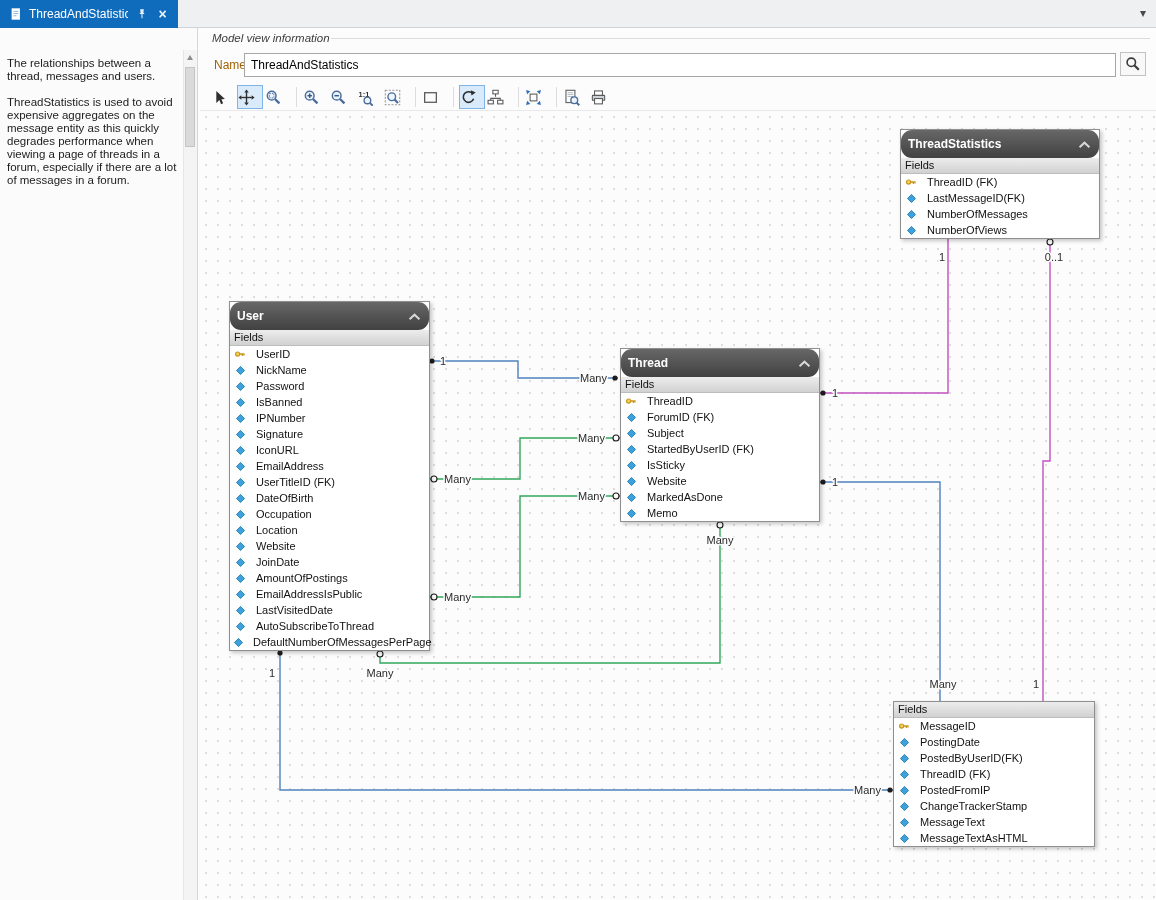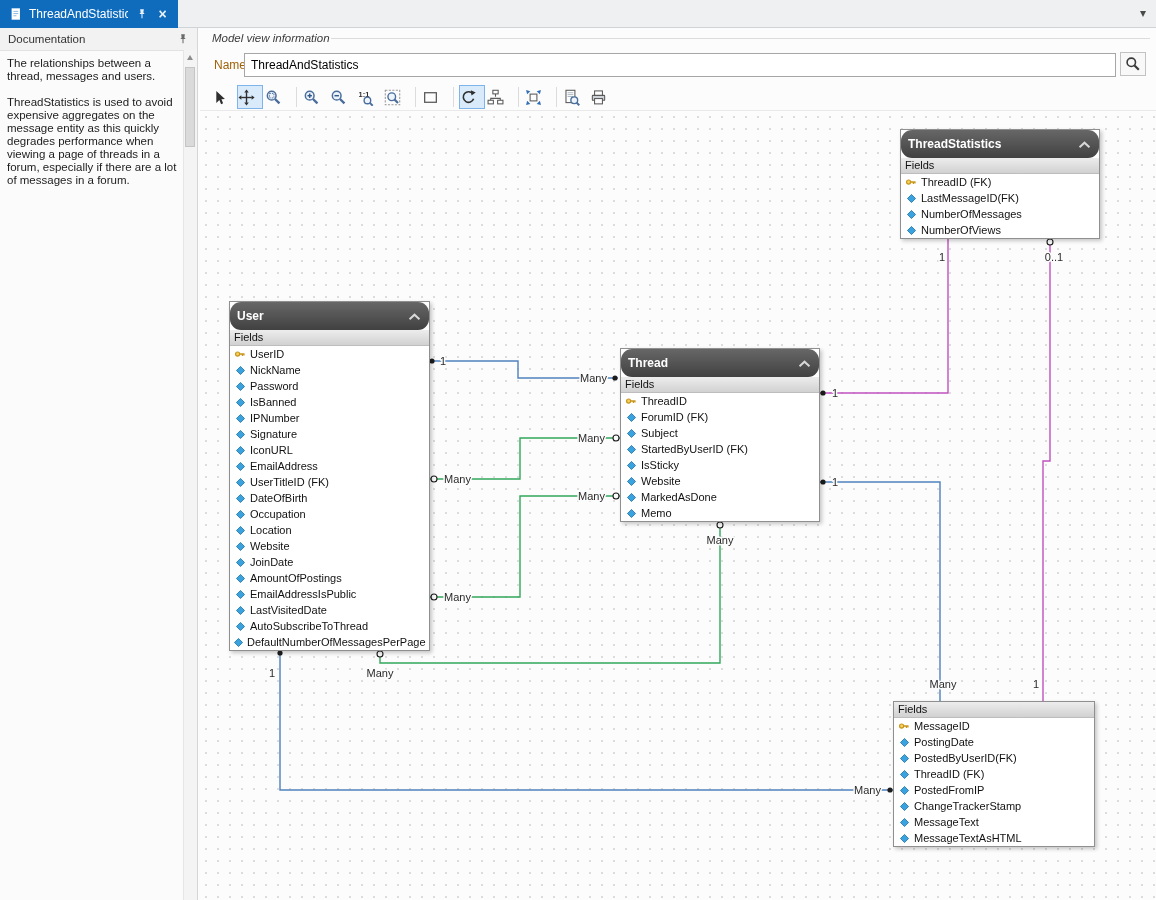--- a/index.html
+++ b/index.html
@@ -41,21 +41,21 @@
   
   .canvas{position:absolute;left:2px;top:82px;width:956px;height:790px;border-top:1px solid #e9e9e9;
     background-color:#fcfcfc;
     background-image:radial-gradient(circle,#dcdcdc 1px,transparent 1.3px);
     background-size:12px 12px;box-sizing:border-box;}
   .rel-layer{position:absolute;left:0;top:0;}
   .entity{position:absolute;background:#fff;border:1px solid #8f8f8f;box-shadow:2px 2px 4px rgba(0,0,0,.22);box-sizing:border-box;}
   .ent-header{height:28px;background:linear-gradient(#676767,#414141);color:#fff;display:flex;align-items:center;padding:0 7px;font-size:12px;font-weight:bold;border-radius:11px;}
   .ent-chev{margin-left:auto;display:flex;}
   .ent-band{height:15px;line-height:15px;background:linear-gradient(#ededed,#d1d1d1);border-bottom:1px solid #bdbdbd;font-size:11px;color:#111;padding:0 4px;}
-  .ent-row{height:16px;display:flex;align-items:center;gap:4px;padding:0 4px;font-size:11px;color:#111;white-space:nowrap;}
+  .ent-row{height:16px;display:flex;align-items:center;gap:10px;padding:0 4px;font-size:11px;color:#111;white-space:nowrap;}
   .ent-row .ficon{display:flex;width:12px;justify-content:center;}
   text.rel-label{font-family:"Liberation Sans","DejaVu Sans",sans-serif;font-size:11px;fill:#2b2b2b;
     stroke:#fcfcfc;stroke-width:3px;paint-order:stroke;stroke-linejoin:round;}
 </style>
 </head>
 <body>
 
 <div class="tabstrip">
   <div class="tab-active">
     <span class="tab-btn">
@@ -74,30 +74,20 @@
           <path d="M5.5 1.5 H10.5 L9.8 6 L11.5 8 H4.5 L6.2 6 Z" fill="#e8f1fb"></path>
           <line x1="8" y1="8" x2="8" y2="13.5" stroke="#e8f1fb" stroke-width="1.4"></line>
         </svg>
     </span>
     <span class="tab-btn tab-close">×</span>
   </div>
   <span class="strip-chevron">▾</span>
 </div>
 
 <div class="dockpanel">
-  <div class="dock-header">
-    <span>Documentation</span>
-    <span class="spacer"></span>
-    <span style="display:flex">
-      <svg viewBox="0 0 16 16" width="12" height="12">
-          <path d="M5.5 1.5 H10.5 L9.8 6 L11.5 8 H4.5 L6.2 6 Z" fill="#6a6a6a"></path>
-          <line x1="8" y1="8" x2="8" y2="13.5" stroke="#6a6a6a" stroke-width="1.4"></line>
-        </svg>
-    </span>
-  </div>
   <div class="dock-body">
     <p>The relationships between a thread, messages and users.</p>
     <p>ThreadStatistics is used to avoid expensive aggregates on the message entity as this quickly degrades performance when viewing a page of threads in a forum, especially if there are a lot of messages in a forum.</p>
   </div>
   <div class="vscroll">
     <div class="arrow-up"></div>
     <div class="thumb"></div>
   </div>
 </div>
 

